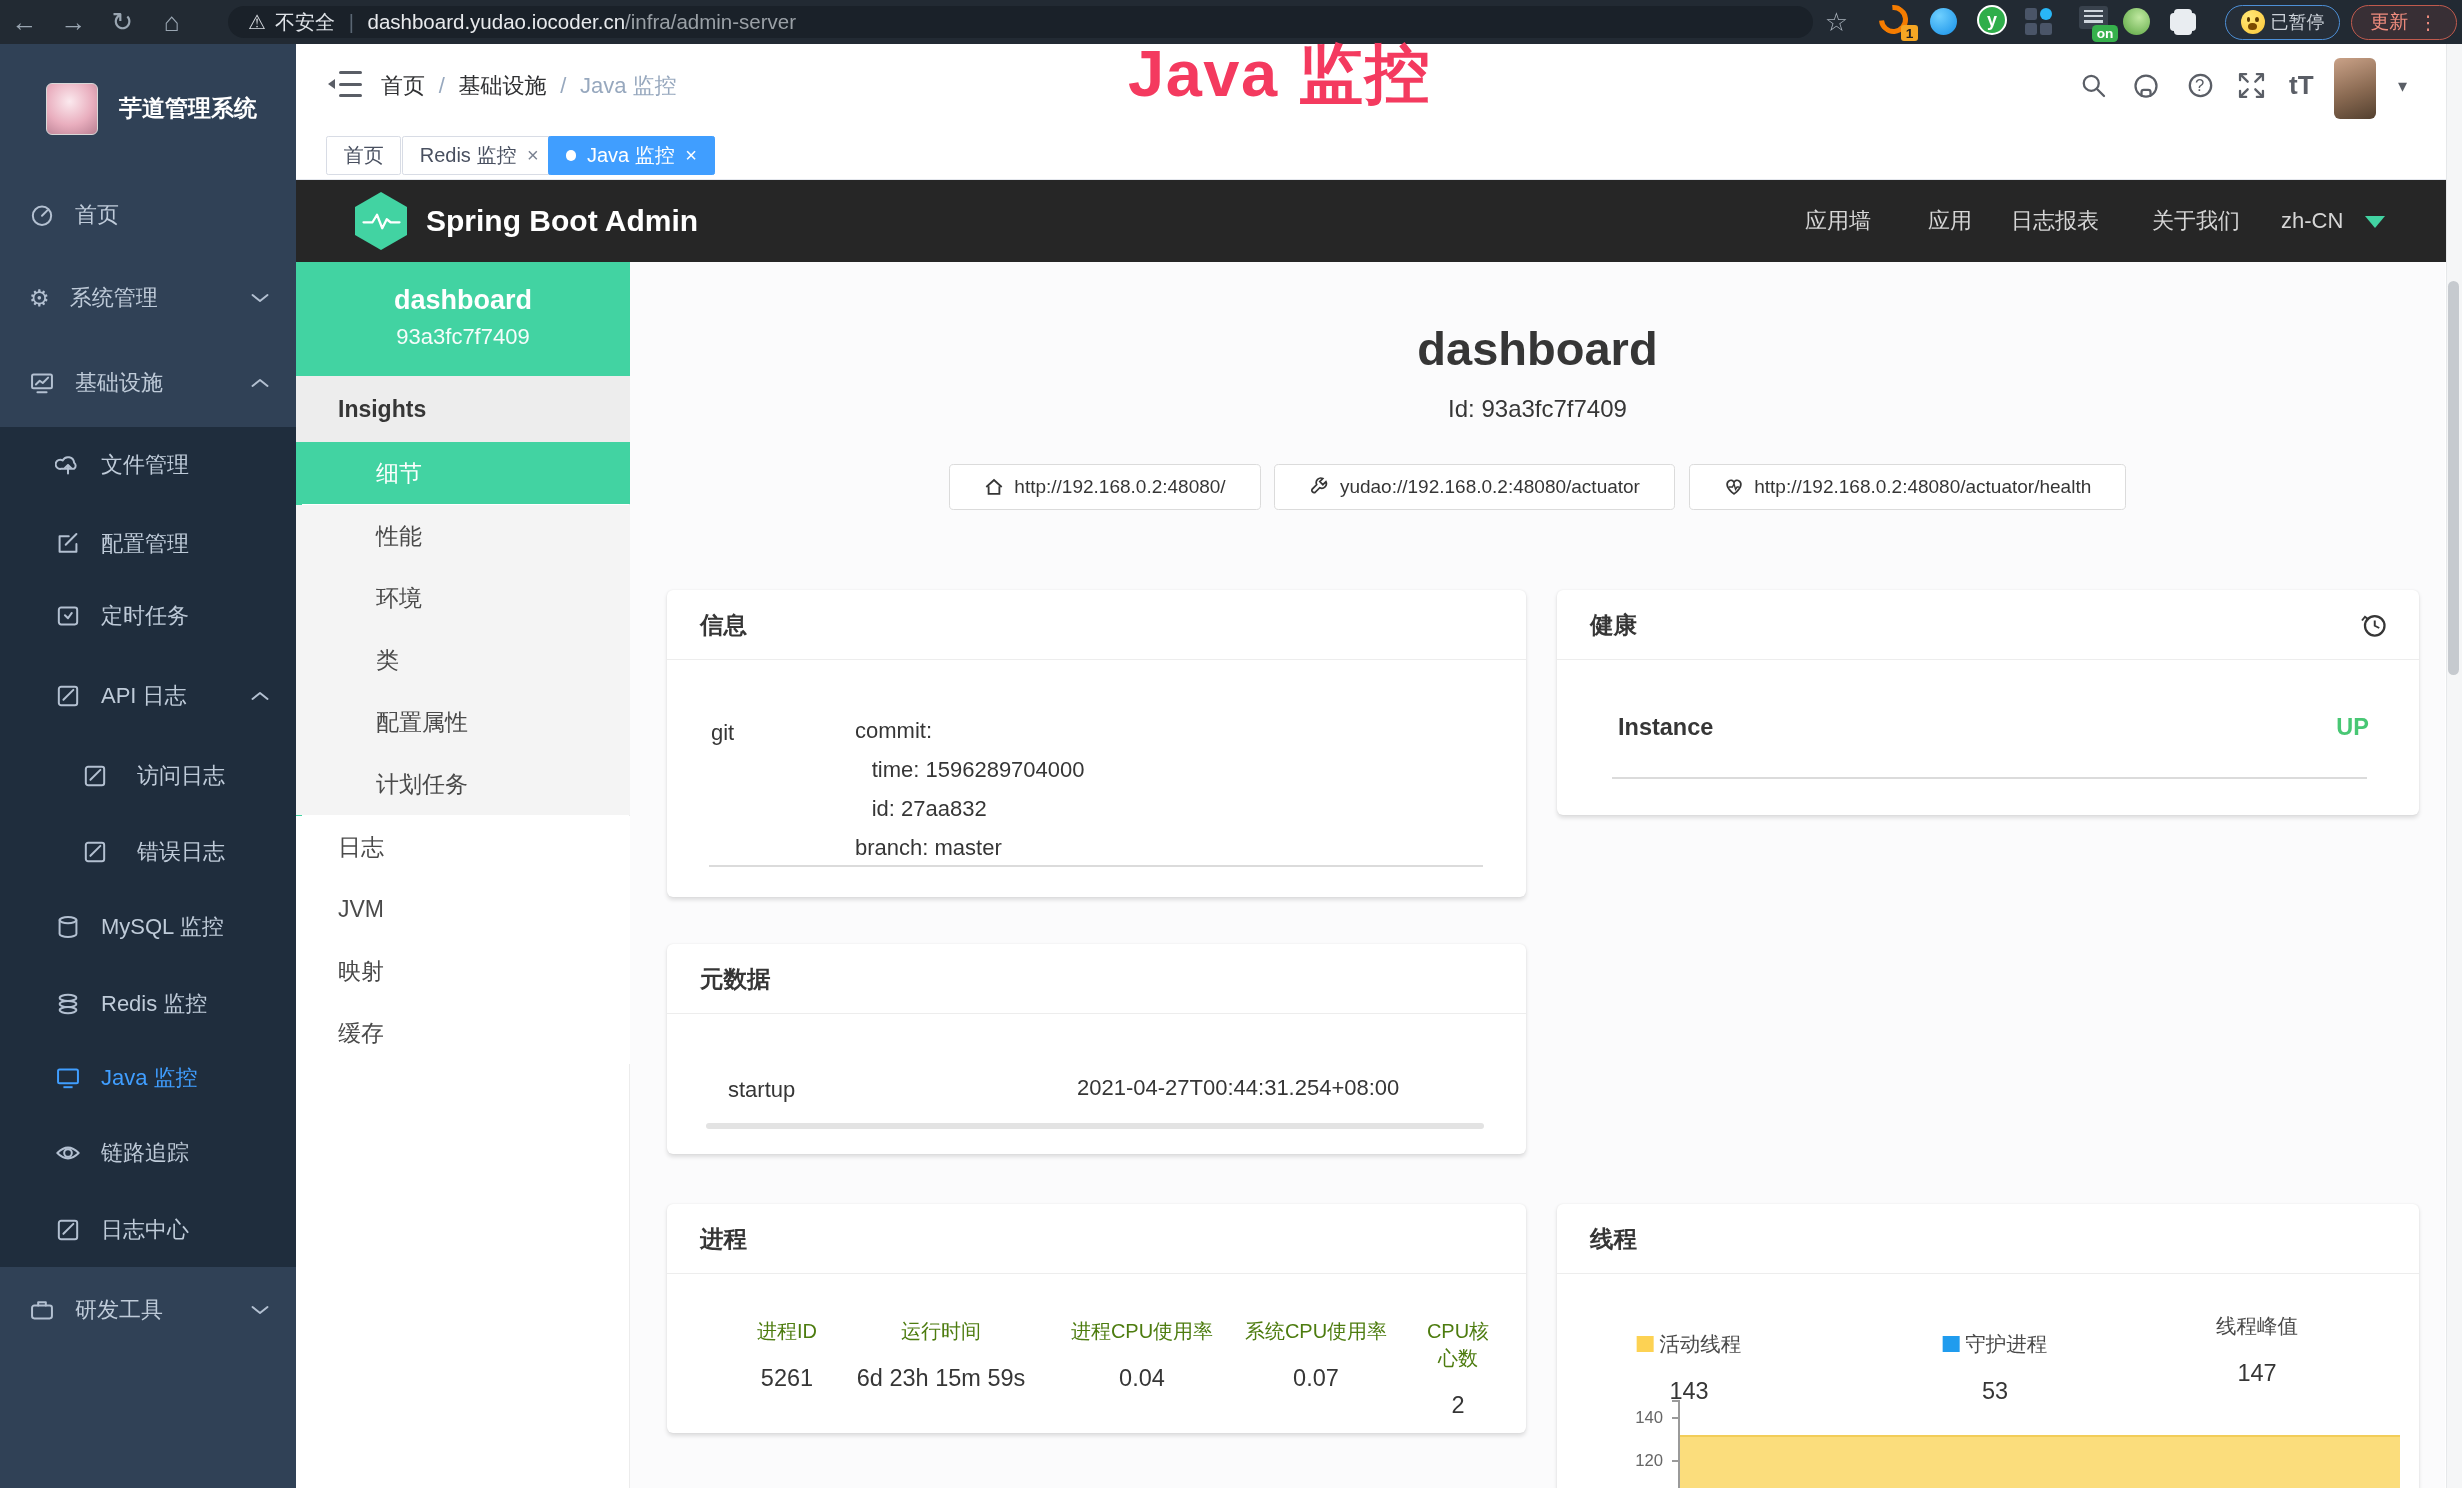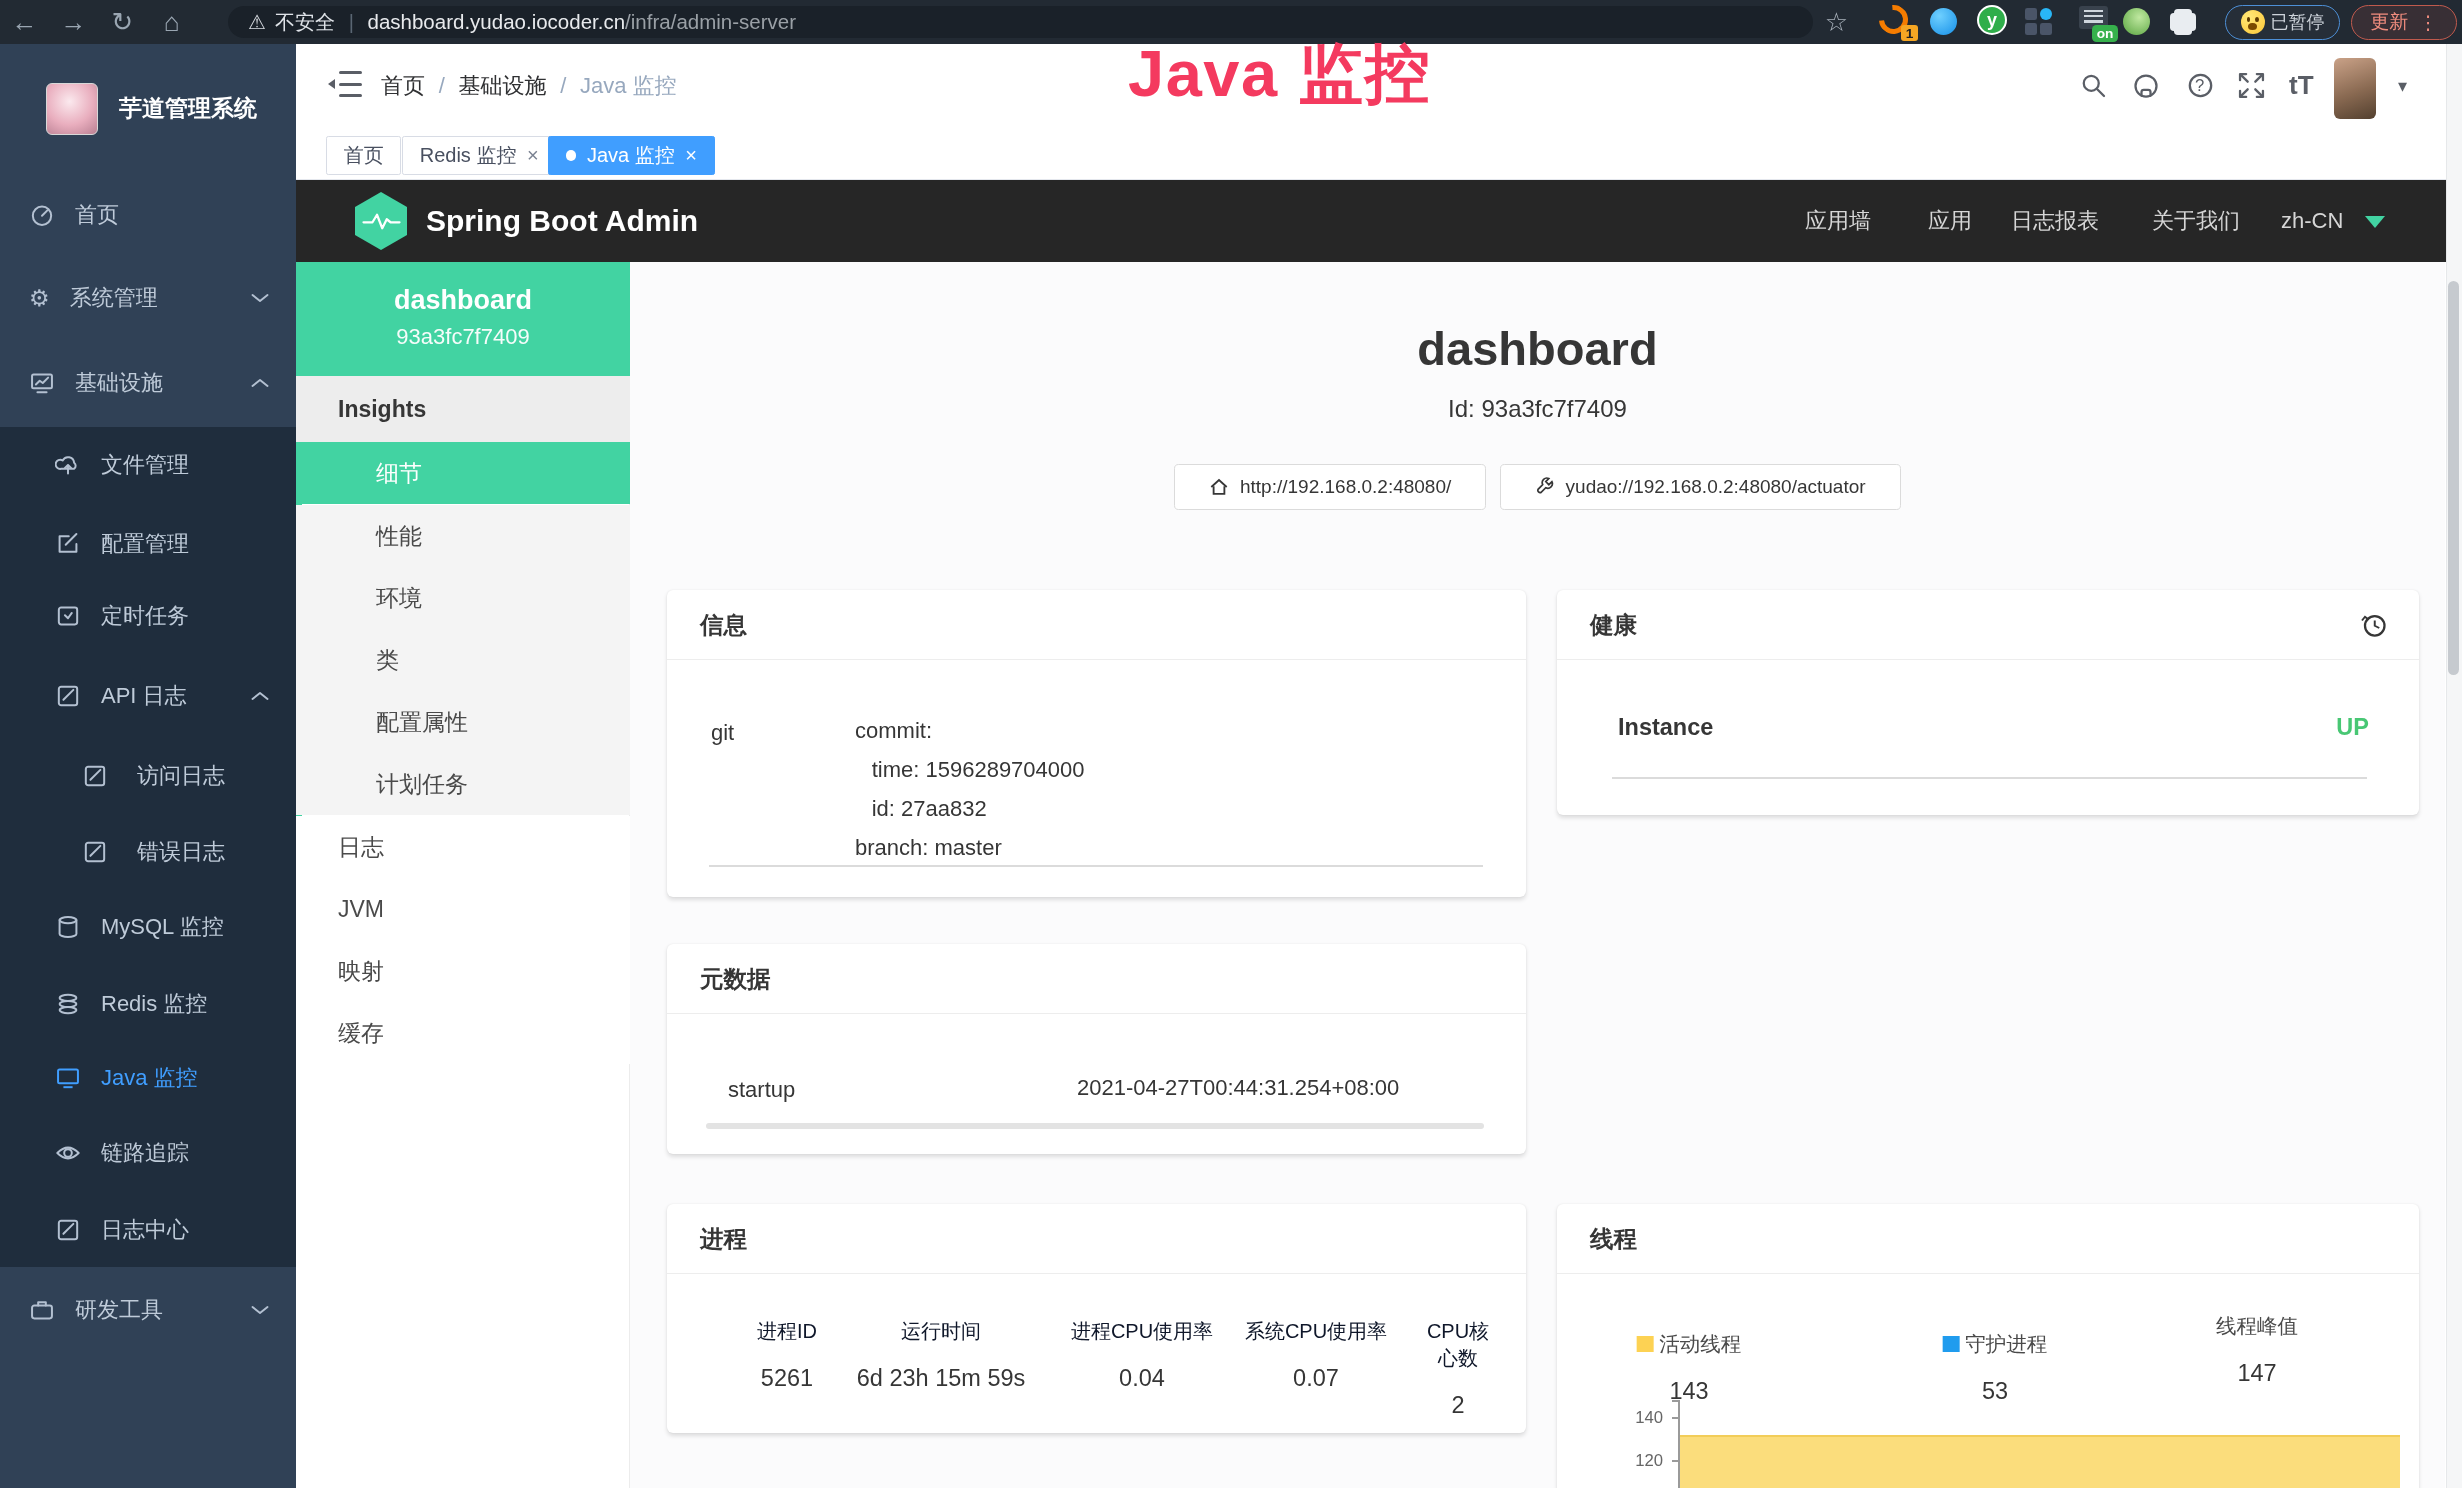--- a/index.html
+++ b/index.html
@@ -99,21 +99,21 @@
 
   .kv-key { position:absolute; font-size:22px; color:#363636; }
   .kv-val { position:absolute; font-size:22px; color:#363636; line-height:39px; }
   .uline { position:absolute; background:#dbdbdb; height:1.5px; }
   .uline-thick { position:absolute; background:#e3e3e3; height:6px; border-radius:3px; }
   #health-up { position:absolute; right:50px; top:124px; font-size:23.5px; font-weight:bold; color:#48c774; }
   #health-inst { position:absolute; left:61px; top:124px; font-size:23.5px; font-weight:600; color:#363636; }
   #hist-icon { position:absolute; right:30px; top:20px; cursor:pointer; }
 
   .pcol { position:absolute; transform:translateX(-50%); text-align:center; }
-  .pcol .pl { font-size:20px; color:#0f172a; }
+  .pcol .pl { font-size:20px; color:#4d7c0f; }
   .pcol .pv { font-size:23.5px; color:#363636; margin-top:20px; }
 
   .tleg { position:absolute; transform:translateX(-50%); text-align:center; }
   .tleg .tl { font-size:20.5px; color:#4a4a4a; display:flex; align-items:center; gap:6px; justify-content:center; }
   .tleg .sq { width:16.7px; height:16.7px; display:inline-block; }
   .tleg .tv { font-size:23.5px; color:#363636; margin-top:20px; }
 
   #tchart { position:absolute; left:0; top:190px; width:862px; height:137px; }
   .ytick { position:absolute; right:756px; width:53px; text-align:right; font-size:16.7px; color:#666; }
   #taxis { position:absolute; left:121px; top:6px; width:1.5px; height:130px; background:#9a9a9a; }
@@ -437,20 +437,27 @@
             <path d="M6 12 v10 h14 v-10" style="fill:none;stroke:#363636;stroke-width:2.4"></path>
           </svg>
         <span>http://192.168.0.2:48080/</span>
       </div>
       <div class="lbtn">
         <svg width="20" height="20" viewBox="0 0 26 26">
             <path d="M22 6 a6 6 0 0 1 -8 8 L8 20 a3 3 0 0 1 -4 -4 L10 10 a6 6 0 0 1 8 -8 l-4 4 l4 4 z" style="fill:none;stroke:#363636;stroke-width:2.2"></path>
           </svg>
         <span>yudao://192.168.0.2:48080/actuator</span>
       </div>
+      <div class="lbtn">
+        <svg width="20" height="20" viewBox="0 0 26 26">
+            <path d="M13 22 C4 15 2 9 6 5.5 C9 3 12 4.5 13 7 C14 4.5 17 3 20 5.5 C24 9 22 15 13 22 z" style="fill:none;stroke:#363636;stroke-width:2.2"></path>
+            <polyline points="6,13 11,13 13,9 15,16 17,13 20,13" style="fill:none;stroke:#363636;stroke-width:1.8"></polyline>
+          </svg>
+        <span>http://192.168.0.2:48080/actuator/health</span>
+      </div>
     </div>
 
     <div class="card" id="card-info">
       <div class="card-h">信息</div>
       <span class="kv-key" style="left:44px;top:130px">git</span>
       <div class="kv-val" style="left:188px;top:121px">
         <div>commit:</div>
         <div style="padding-left:16.7px">time: 1596289704000</div>
         <div style="padding-left:16.7px">id: 27aa832</div>
         <div>branch: master</div>

